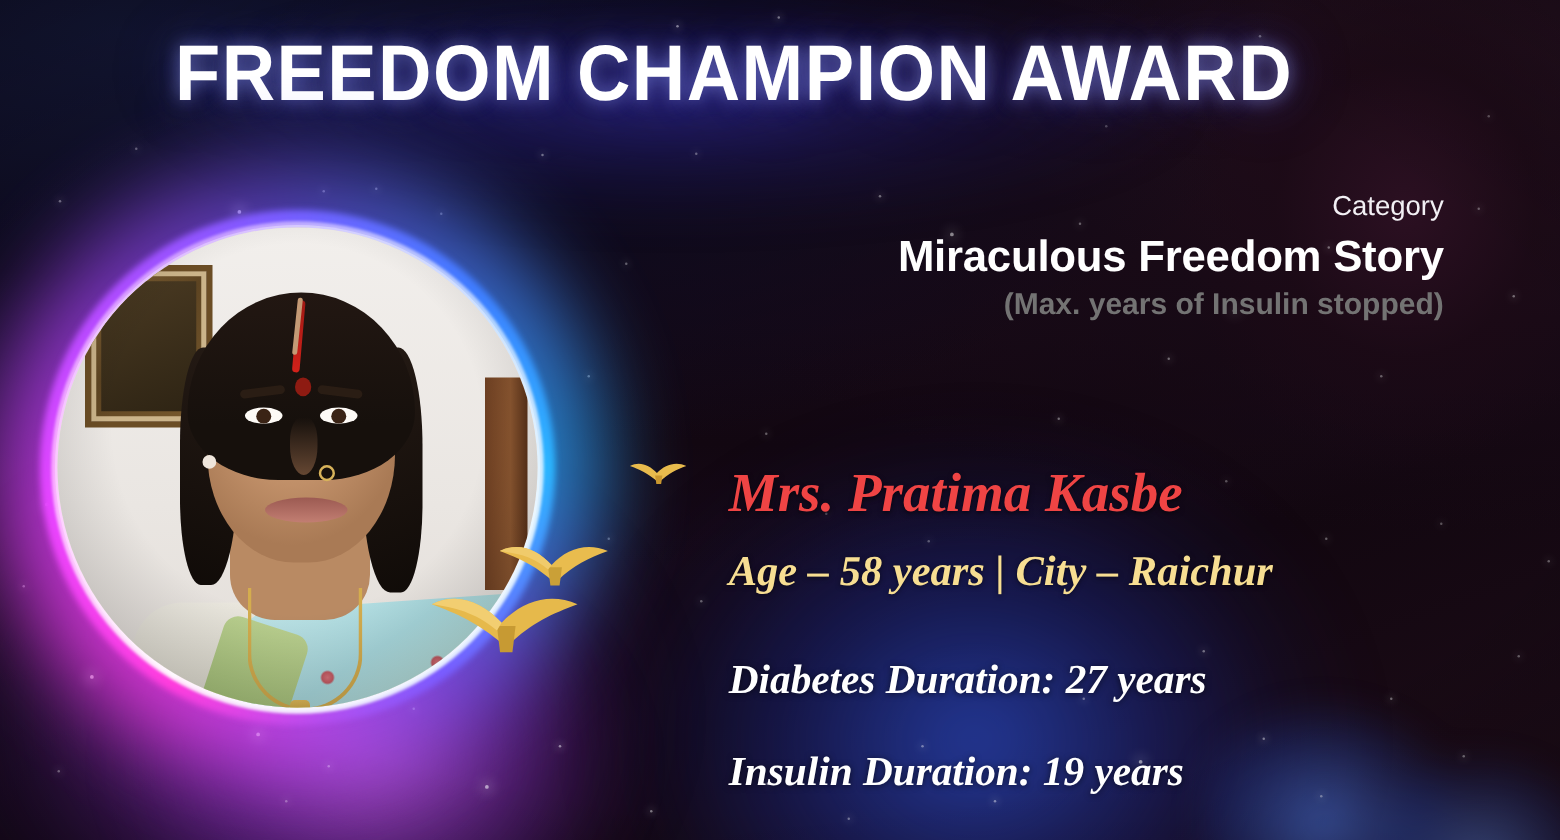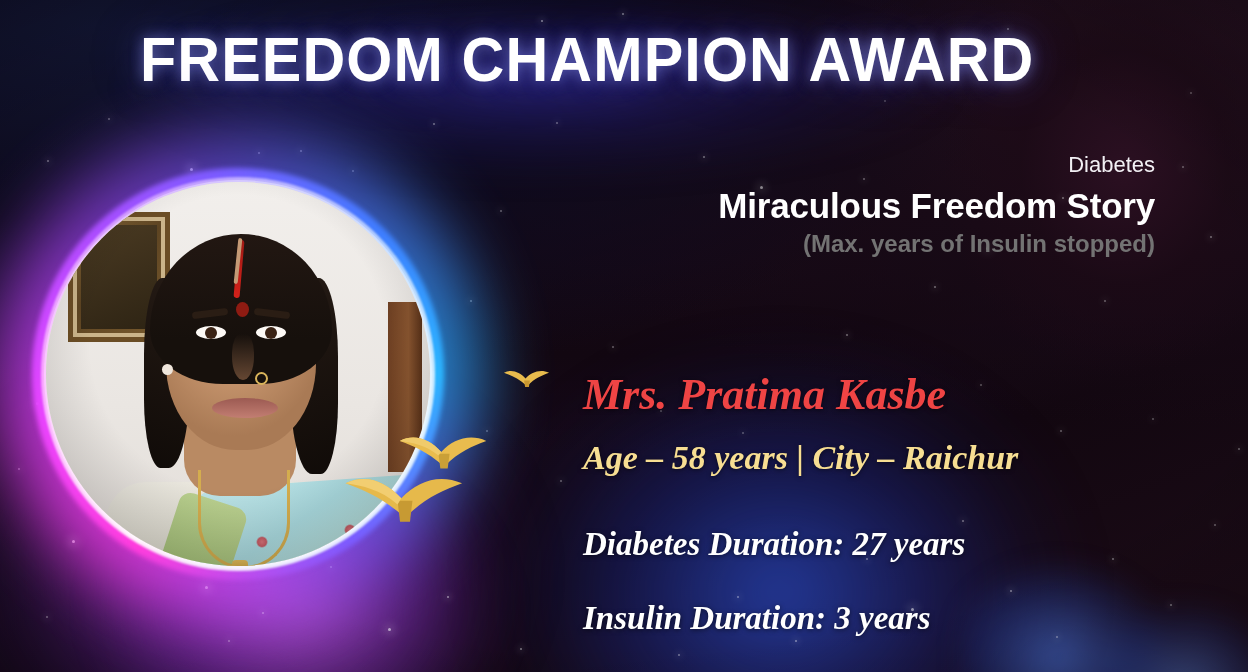--- a/index.html
+++ b/index.html
@@ -315,26 +315,26 @@
 
   <div class="bird" style="left:343px;top:466px;">
     <svg width="124" height="62" viewBox="0 0 100 50">
       <path d="M2 14 C18 6 34 12 47 26 C60 12 78 6 96 14 C80 20 66 26 52 40 L48 40 C32 26 18 20 2 14 Z" fill="#e6b94b"></path>
       <path d="M44 28 h12 l-2 17 h-8 z" fill="#c79a33"></path>
       <path d="M2 14 C18 6 34 12 47 26 L44 31 C30 19 16 16 2 14 Z" fill="#f2ce71"></path>
     </svg>
   </div>
 
   <div class="cat-block">
-    <div class="cat-label">Diabetes</div>
+    <div class="cat-label">Category</div>
     <div class="cat-main">Miraculous Freedom Story</div>
     <div class="cat-sub">(Max. years of Insulin stopped)</div>
   </div>
 
   <div class="name-block">
     <div class="name">Mrs. Pratima Kasbe</div>
     <div class="agecity">Age – 58 years | City – Raichur</div>
   </div>
 
   <div class="stat stat-1">Diabetes Duration: 27 years</div>
-  <div class="stat stat-2">Insulin Duration: 3 years</div>
+  <div class="stat stat-2">Insulin Duration: 19 years</div>
 
 </div>
 
 </body></html>

